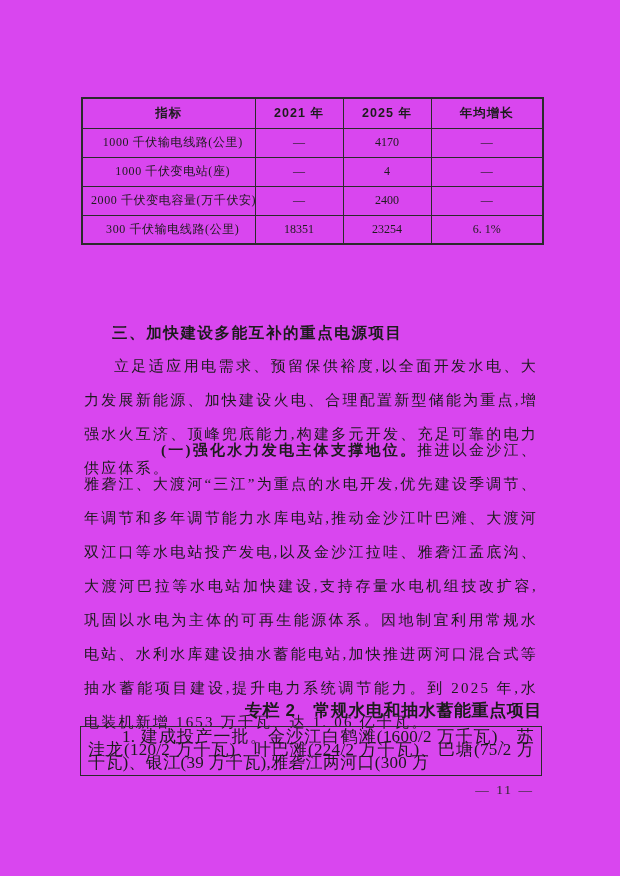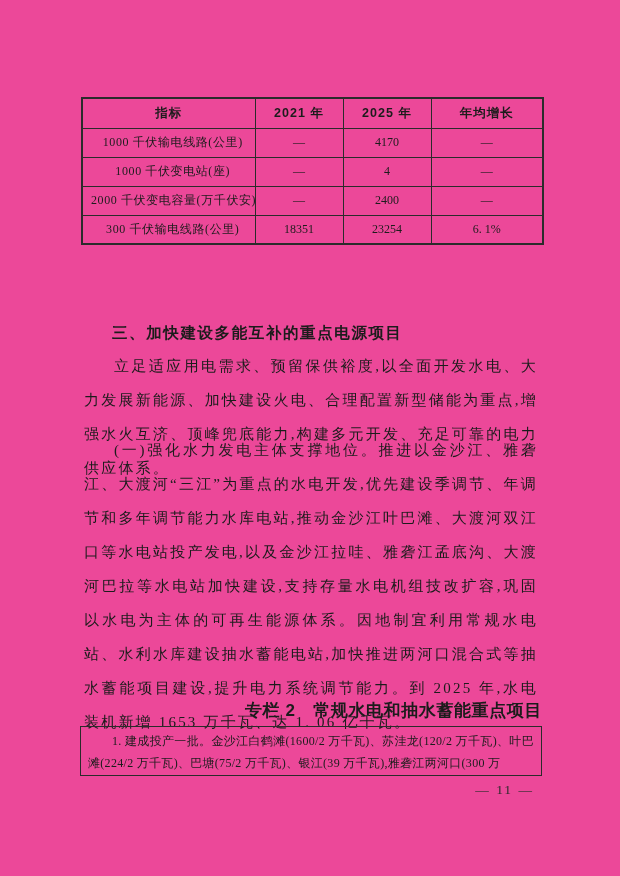--- a/index.html
+++ b/index.html
@@ -1,21 +1,21 @@
 <!DOCTYPE html>
 <html><head>
 <meta charset="utf-8">
 <style>
   * { box-sizing: border-box; margin: 0; padding: 0; }
   html, body { background: #ffffff; }
   .page {
     position: relative;
     width: 620px;
     height: 876px;
-    background: #ec4899;
+    background: #d946ef;
     overflow: hidden;
     font-family: "Liberation Serif", "DejaVu Serif", serif;
     color: #1c1c1c;
   }
 
   
   table.metrics {
     position: absolute;
     left: 81px;
     top: 97px;
@@ -65,21 +65,21 @@
     left: 84px;
     width: 454px;
     font-size: 15px;
     line-height: 34px;
     letter-spacing: 2.2px;
     text-align: justify;
     text-indent: 2em;
   }
   .para-1 { top: 349px; }
   .para-2 { top: 433px; }
-  .lead { font-weight: 400; }
+  .lead { font-weight: 700; margin-left: 47px; }
 
   
   .panel-title {
     position: absolute;
     left: 81px;
     top: 699px;
     width: 461px;
     text-align: right;
     font-family: "Liberation Sans", "DejaVu Sans", sans-serif;
     font-size: 17px;
@@ -90,22 +90,22 @@
     position: absolute;
     left: 80px;
     top: 726px;
     width: 462px;
     height: 50px;
     border: 1.5px solid #2b2b2b;
     padding: 3px 7px 0 7px;
     overflow: hidden;
   }
   .panel-text {
-    font-size: 12px;
-    line-height: 22px;
+    font-size: 17px;
+    line-height: 13px;
     letter-spacing: 0.3px;
     text-align: justify;
     text-indent: 2em;
   }
 
   
   .pagenum {
     position: absolute;
     top: 782px;
     right: 86px;

